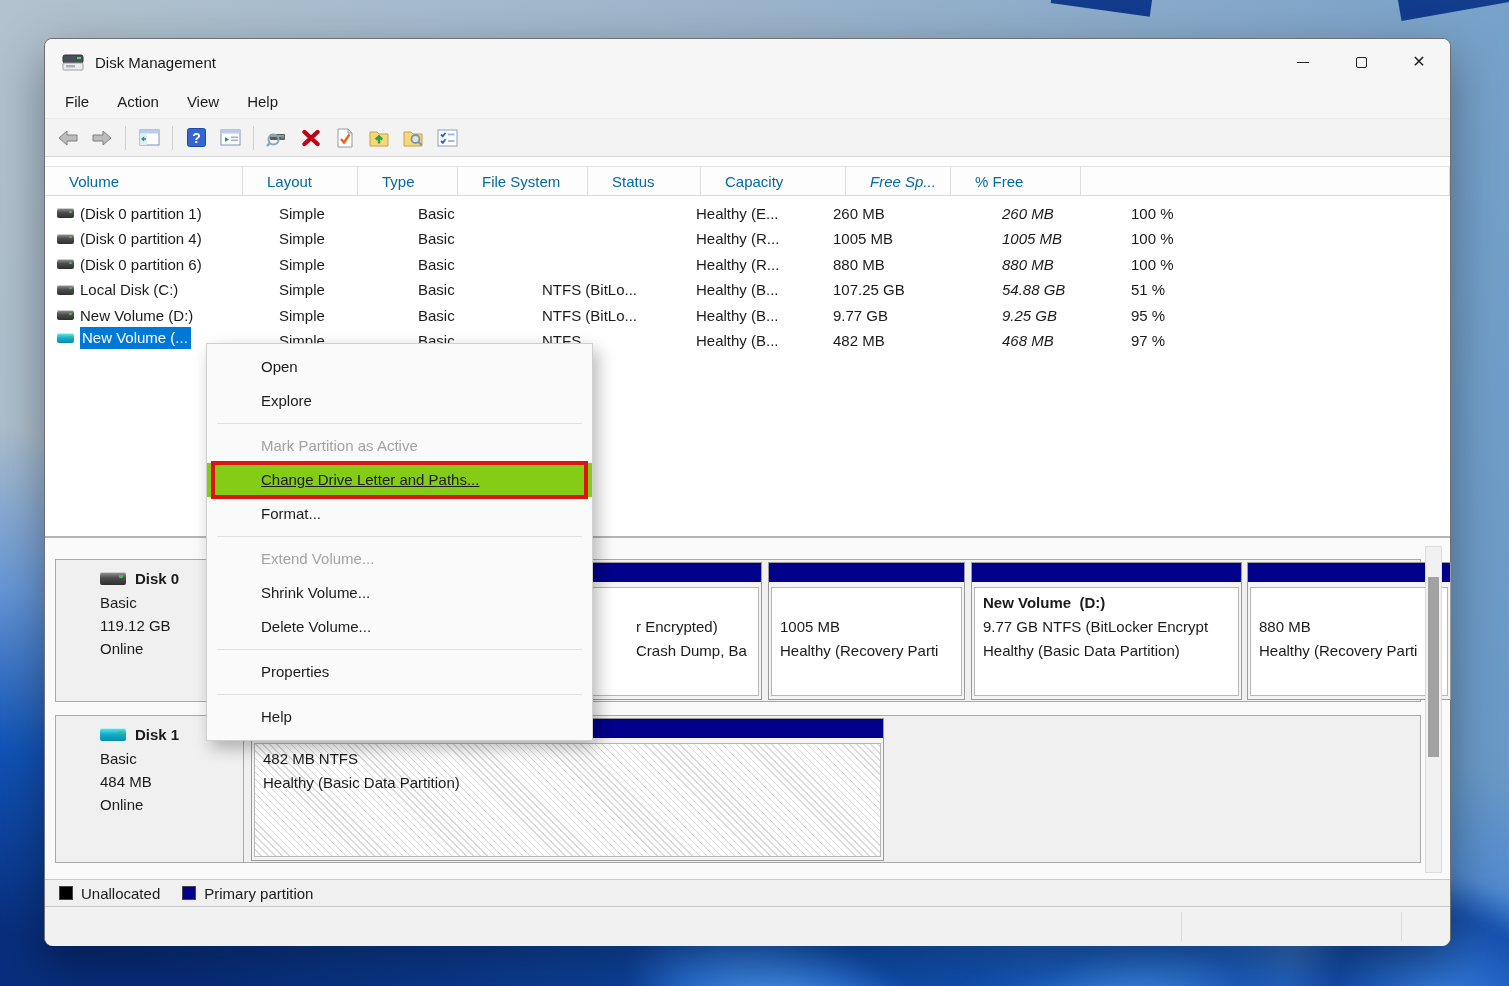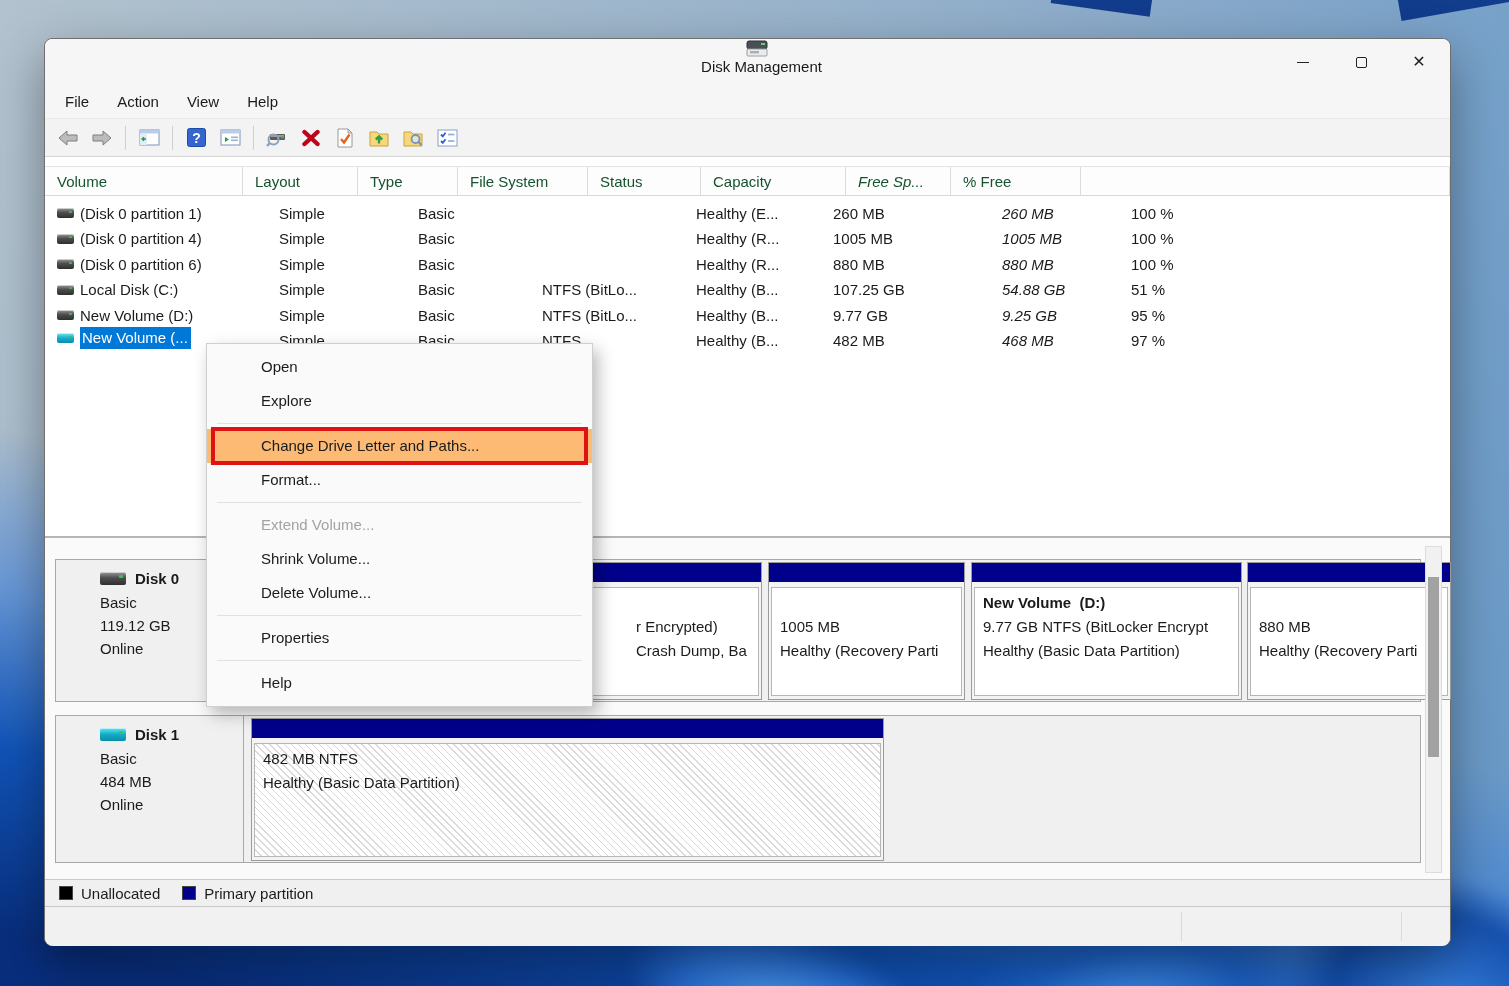--- a/index.html
+++ b/index.html
@@ -20,21 +20,21 @@
         background:radial-gradient(closest-side,#3b86e6,#0d47a6 70%,transparent); }
   .wedge { position:absolute; background:#123c8c; }
   .w1 { left:1052px; top:-16px; width:100px; height:26px; transform:rotate(8deg); }
   .w2 { left:1398px; top:-20px; width:130px; height:30px; transform:rotate(-10deg); }
 
   
   .window { position:absolute; left:44px; top:38px; width:1407px; height:908px;
     background:#f0f0f0; border:1px solid #6f6f6f; border-radius:8px;
     box-shadow:0 18px 50px rgba(0,0,0,.38); }
   .titlebar { position:absolute; left:0; top:0; width:100%; height:46px; background:#f6f6f6;
-    border-radius:8px 8px 0 0; display:flex; align-items:center; padding-left:28px;flex-direction:column; }
+    border-radius:8px 8px 0 0; display:flex; align-items:center; padding-left:16px; }
   .title-ico { margin-right:10px; display:flex; }
   .title-txt { font-size:15px; color:#191919; }
   .caption-btns { position:absolute; right:2px; top:0; height:46px; display:flex; }
   .cap { width:58px; height:46px; display:flex; align-items:center; justify-content:center; color:#222; }
   .glyph-min { display:inline-block; width:12px; border-top:1.6px solid #222; }
   .glyph-max { display:inline-block; width:11px; height:11px; border:1.4px solid #222; border-radius:2px; }
   .glyph-close { font-size:16px; line-height:1; }
 
   .menubar { position:absolute; left:0; top:46px; width:100%; height:34px; background:#f6f6f6;
     display:flex; align-items:center; padding-left:6px; border-bottom:1px solid #e9e9e9; }
@@ -42,22 +42,22 @@
 
   .toolbar { position:absolute; left:0; top:80px; width:100%; height:38px; background:#f3f3f3;
     border-bottom:1px solid #d6d6d6; display:flex; align-items:center; padding-left:8px; gap:4px; }
   .tbtn { width:30px; height:28px; display:flex; align-items:center; justify-content:center; }
   .tsep { width:1px; height:24px; background:#cfcfcf; margin:0 4px; }
 
   
   .listpane { position:absolute; left:0; top:118px; width:100%; height:379px; background:#ffffff; }
   .thead { display:flex; margin-top:9px; height:30px; border-top:1px solid #e3e3e3;
     border-bottom:1px solid #d9d9d9; background:#fdfdfd; }
-  .th { display:flex; align-items:center; padding-left:12px; border-right:1px solid #dcdcdc;
-    white-space:nowrap; overflow:hidden; color:#14532d; }
+  .th { display:flex; align-items:center; padding-left:24px; border-right:1px solid #dcdcdc;
+    white-space:nowrap; overflow:hidden; color:#0369a1; }
   .c-vol{width:198px;} .c-layout{width:115px;} .c-type{width:100px;} .c-fs{width:130px;}
   .c-status{width:113px;} .c-cap{width:145px;} .c-free{width:105px;font-style:italic;} .c-pct{width:130px;}
   .c-fill{flex:1;}
   .trow { display:flex; height:25.5px; align-items:flex-end;gap:24px; }
   .c { padding-left:12px; white-space:nowrap; overflow:hidden; }
   .cell-vol { display:flex; align-items:center; }
   .vol-ico { flex:none; width:17px; height:10px; margin-right:6px; border-radius:2px;
     background:linear-gradient(#9a9a9a,#4e4e4e 45%,#2f2f2f); box-shadow:inset 0 1px 0 rgba(255,255,255,.55);
     position:relative; }
   .vol-ico::after { content:""; position:absolute; right:2px; top:2.5px; width:3px; height:2px;
@@ -108,21 +108,21 @@
   .sw-navy { background:#00008B; margin-left:22px; }
   .statusstrip { position:absolute; left:0; top:868px; width:100%; height:39px; background:#f1f1f1;
     border-radius:0 0 8px 8px; }
   .ssline { position:absolute; top:5px; bottom:5px; width:1px; background:#dadada; }
 
   
   .ctxmenu { position:absolute; left:161px; top:304px; width:387px; background:#fafafa;
     border:1px solid #cfcfcf; box-shadow:5px 7px 16px rgba(0,0,0,.28); padding:6px 0; z-index:50; }
   .mi { height:34px; line-height:34px; padding-left:54px; white-space:nowrap; position:relative; }
   .mi.disabled { color:#a3a3a3; }
-  .mi.annotated { background:#fdba74; }
+  .mi.annotated { background:#84cc16;text-decoration:underline; }
   .mi.annotated::after { content:""; position:absolute; left:4px; right:4px; top:-2px; bottom:-2px;
     border:4px solid #DE1414; pointer-events:none; }
   .msep { height:1px; background:#e1e1e1; margin:5px 10px; }
 </style>
 </head>
 <body>
 
 <div class="desktop">
   <div class="wall-dark"></div>
   <div class="ribbon r1"></div>
@@ -421,20 +421,21 @@
 
     <div class="statusstrip">
       <div class="ssline" style="left:1136px;"></div>
       <div class="ssline" style="left:1356px;"></div>
     </div>
 
     <div class="ctxmenu">
       <div class="mi">Open</div>
       <div class="mi">Explore</div>
       <div class="msep"></div>
+      <div class="mi disabled">Mark Partition as Active</div>
       <div class="mi annotated">Change Drive Letter and Paths...</div>
       <div class="mi">Format...</div>
       <div class="msep"></div>
       <div class="mi disabled">Extend Volume...</div>
       <div class="mi">Shrink Volume...</div>
       <div class="mi">Delete Volume...</div>
       <div class="msep"></div>
       <div class="mi">Properties</div>
       <div class="msep"></div>
       <div class="mi">Help</div>

